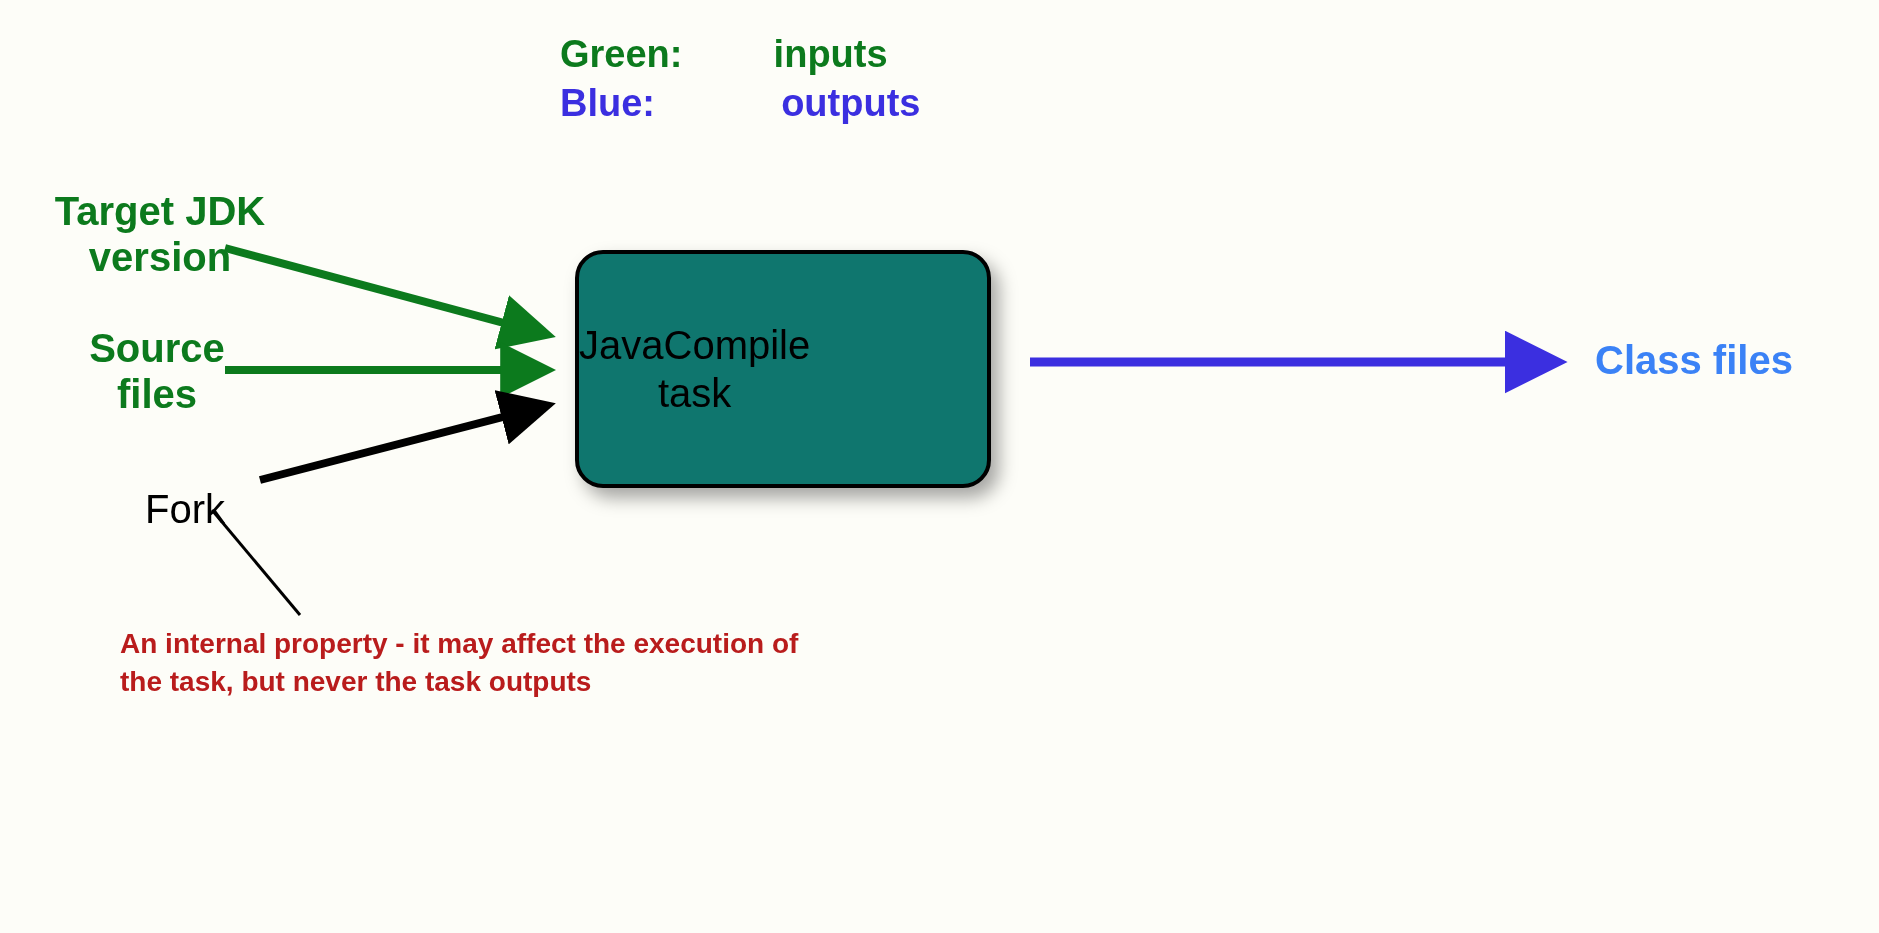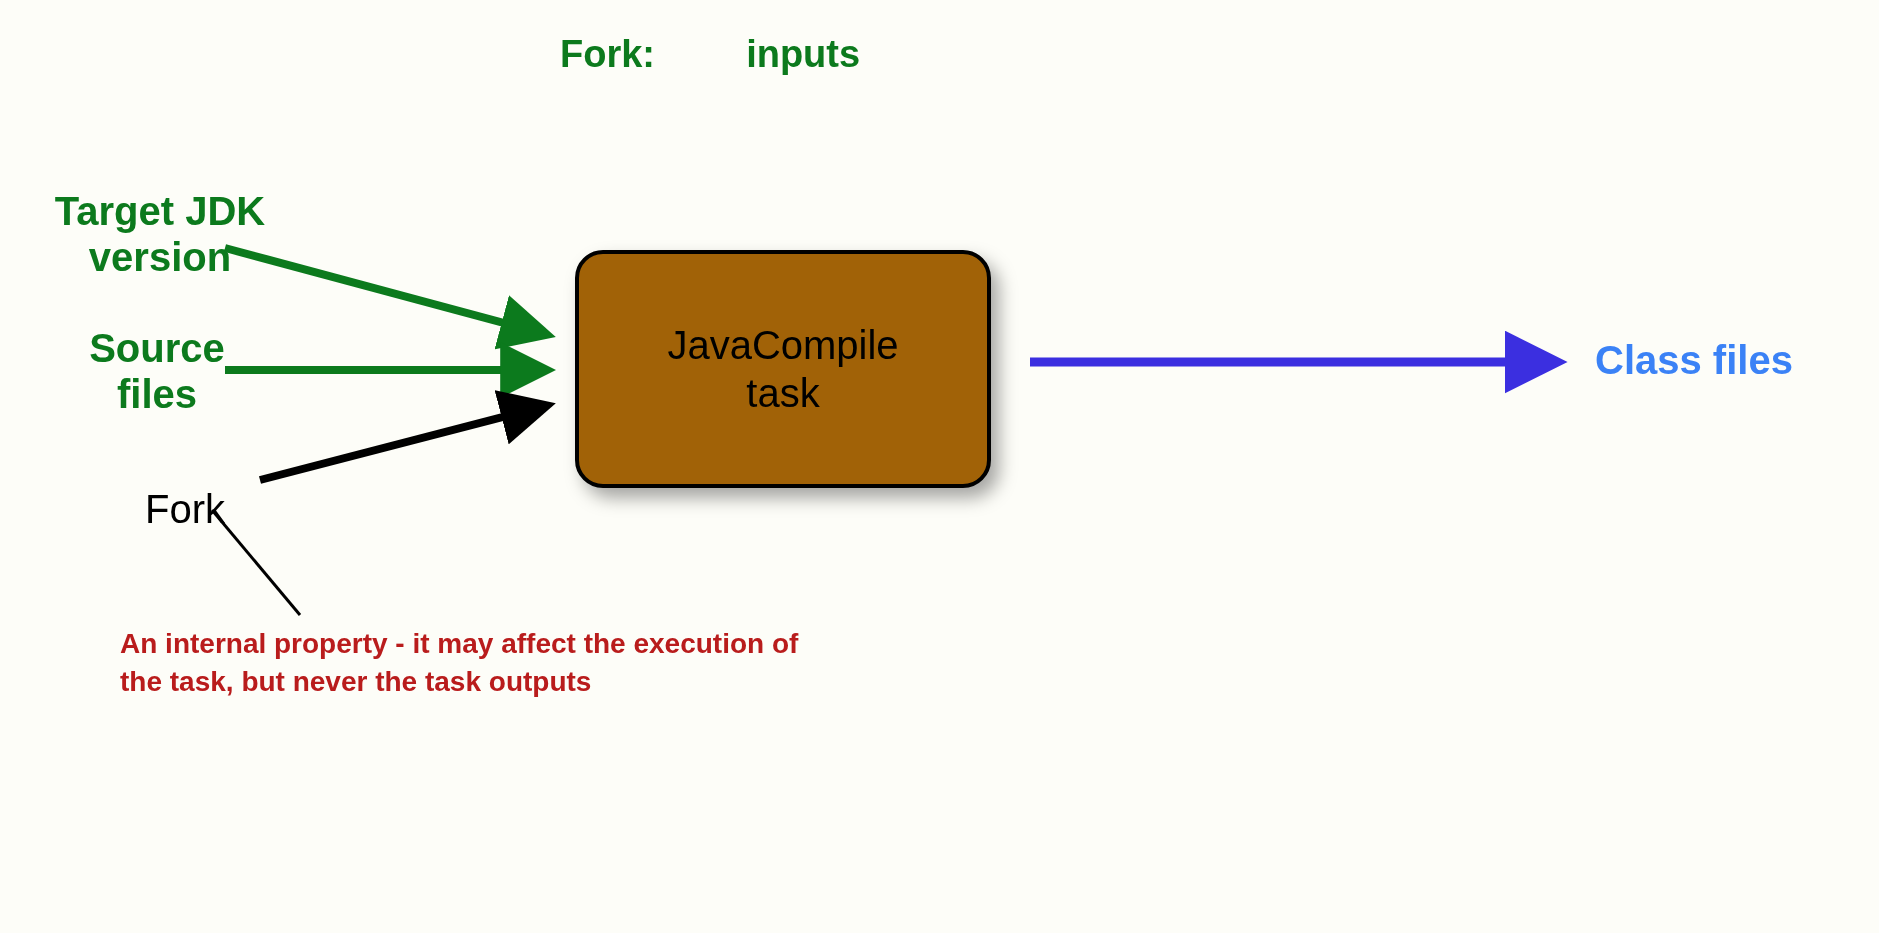--- a/index.html
+++ b/index.html
@@ -36,48 +36,53 @@
   .note {
     color: #b91c1c;
     font-size: 28px;
     font-weight: 700;
     line-height: 1.35;
     width: 720px;
   }
   .task-box {
     width: 408px;
     height: 230px;
-    background: #a16207;
+    background: #0f766e;
     border: 4px solid #000;
     border-radius: 28px;
     box-shadow: 8px 10px 18px rgba(0,0,0,0.35);
     display: flex;
     align-items: center;
-    justify-content: center;
+    justify-content: flex-start;
     text-align: center;
     font-size: 40px;
     color: #000;
     line-height: 1.2;
   }
   svg.overlay {
     position: absolute;
     left: 0; top: 0;
     width: 1879px;
     height: 933px;
     pointer-events: none;
   }
 </style>
 </head>
 <body>
 
 <div class="abs legend" style="left:560px; top:30px;">
   <div>
-    <span class="green">Fork:</span>
+    <span class="green">Green:</span>
     <span class="green" style="display:inline-block; width:70px;"></span>
     <span class="green">inputs</span>
+  </div>
+  <div>
+    <span class="blue">Blue:</span>
+    <span class="blue" style="display:inline-block; width:105px;"></span>
+    <span class="blue">outputs</span>
   </div>
 </div>
 
 <div class="abs input-label" style="left:30px; top:188px; width:260px;">Target JDK<br>version</div>
 
 <div class="abs input-label" style="left:57px; top:325px; width:200px;">Source<br>files</div>
 
 <div class="abs fork-label" style="left:145px; top:455px;margin-top:32px;">Fork</div>
 
 <div class="abs task-box" style="left:575px; top:250px;">

